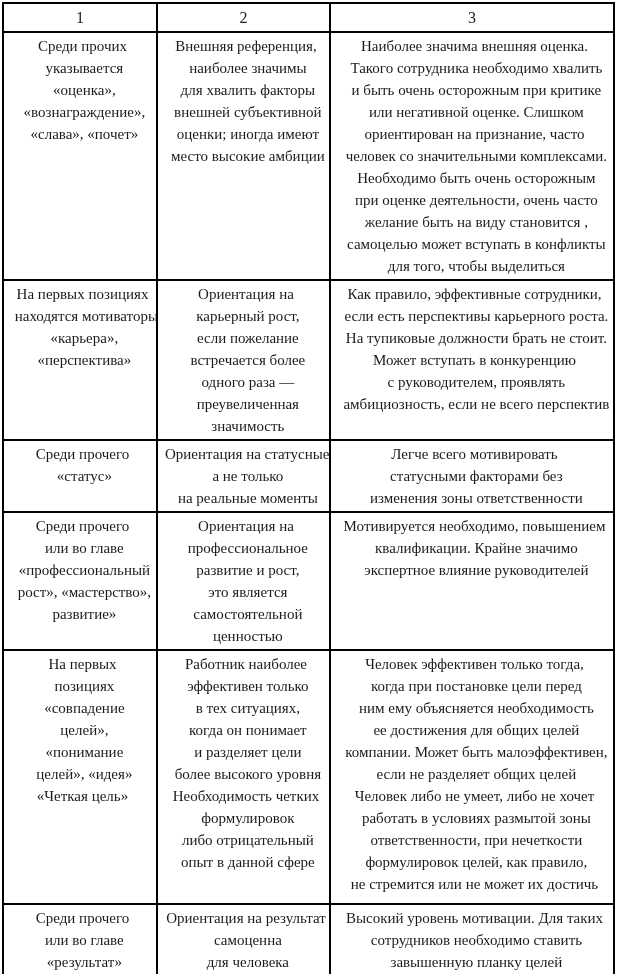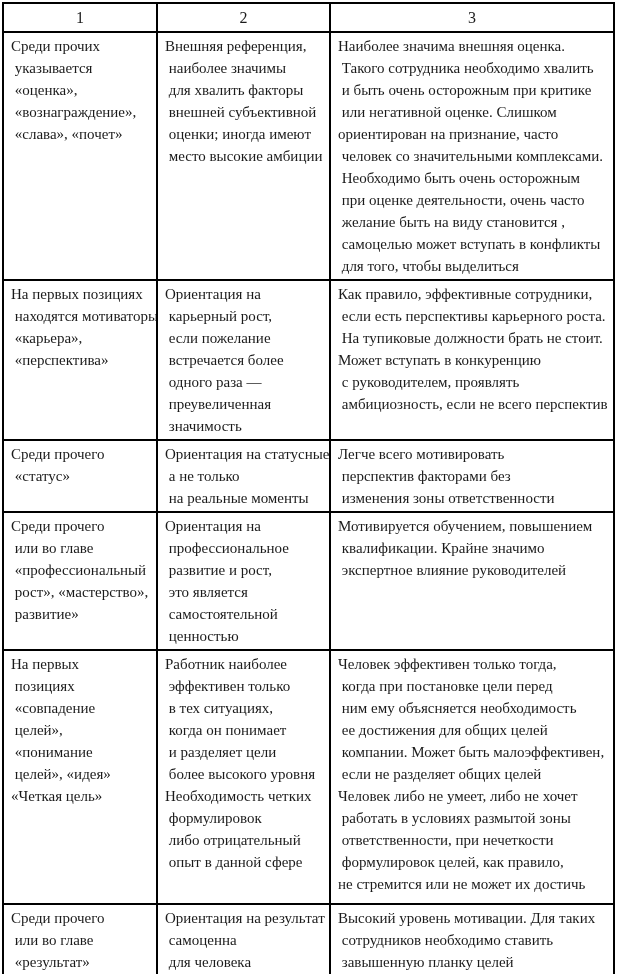--- a/index.html
+++ b/index.html
@@ -21,20 +21,21 @@
       border-collapse: collapse;
       width: 611px;
       table-layout: fixed;
     }
     col.c1 { width: 154px; }
     col.c2 { width: 173px; }
     col.c3 { width: 284px; }
     th, td {
       border: 2px solid #000000;
       box-sizing: border-box;
+      text-align: center;
     }
     th {
       font-weight: normal;
       font-size: 16px;
       text-align: center;
       vertical-align: middle;
       height: 29px;
       padding: 0;
     }
     td {
@@ -113,36 +114,36 @@
  с руководителем, проявлять
  амбициозность, если не всего перспектив</td>
       </tr>
       <tr class="h3">
         <td>Среди прочего
  «статус»</td>
         <td>Ориентация на статусные,
  а не только
  на реальные моменты</td>
         <td>Легче всего мотивировать
- перспектив факторами без
+ статусными факторами без
  изменения зоны ответственности</td>
       </tr>
       <tr class="h4">
         <td>Среди прочего
  или во главе
  «профессиональный
  рост», «мастерство»,
  развитие»</td>
         <td>Ориентация на
  профессиональное
  развитие и рост,
  это является
  самостоятельной
  ценностью</td>
-        <td>Мотивируется обучением, повышением
+        <td>Мотивируется необходимо, повышением
  квалификации. Крайне значимо
  экспертное влияние руководителей</td>
       </tr>
       <tr class="h5">
         <td>На первых
  позициях
  «совпадение
  целей»,
  «понимание
  целей», «идея»

